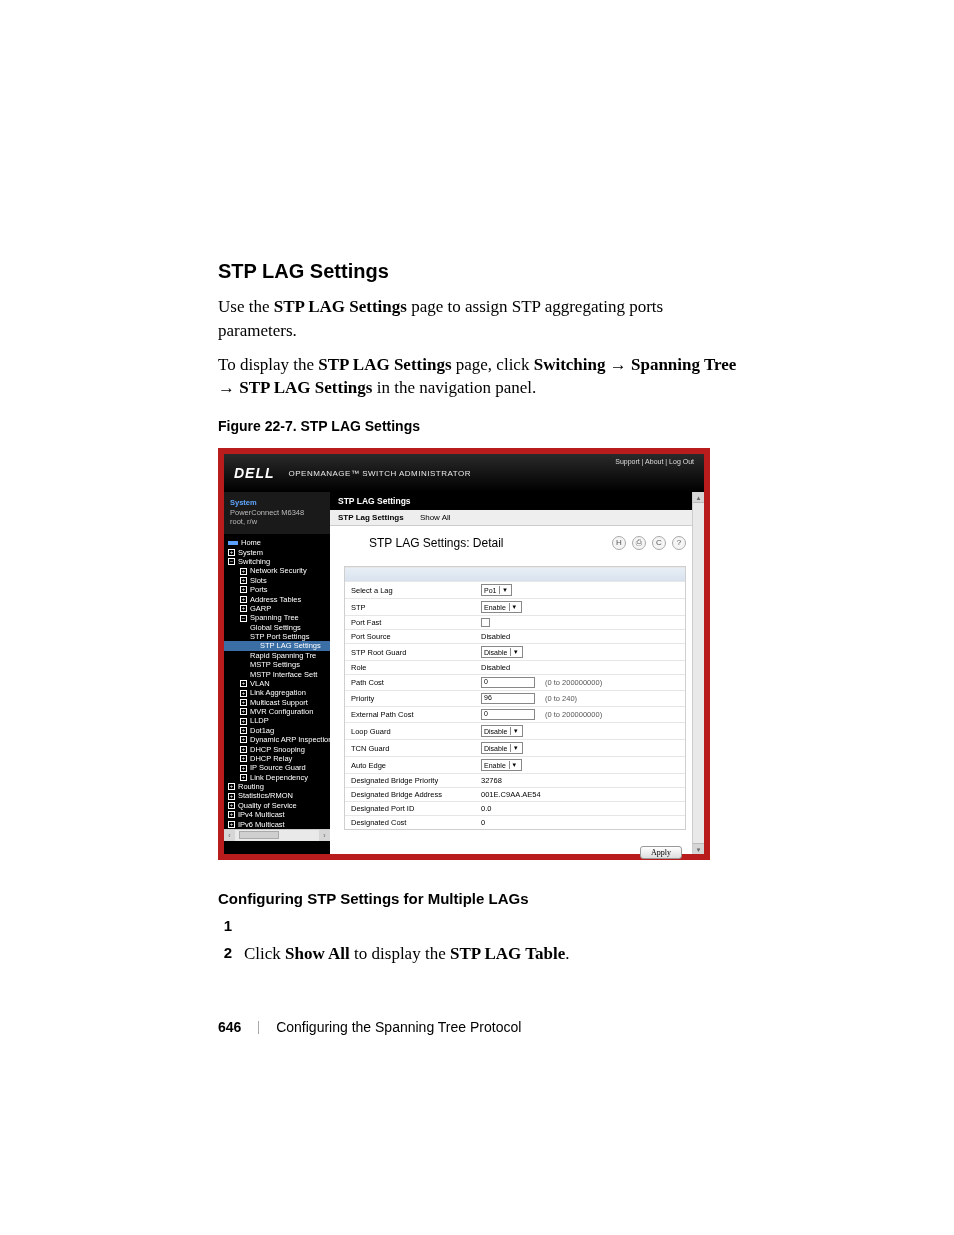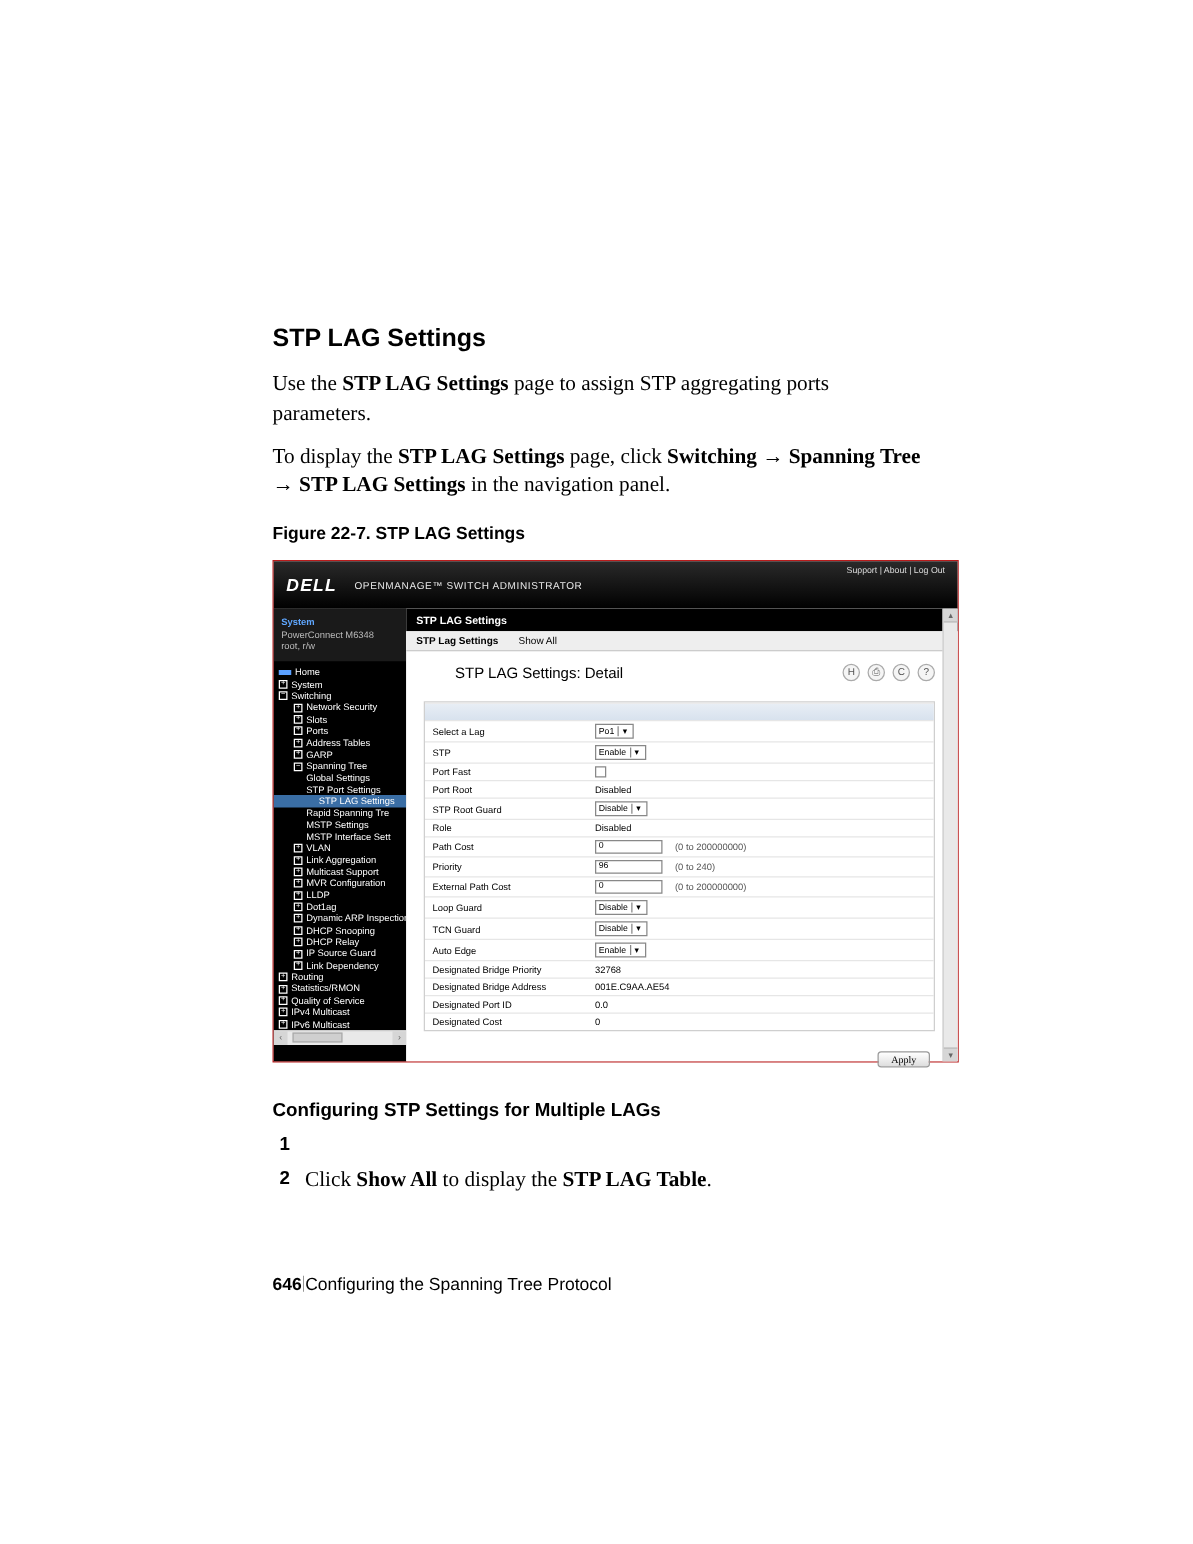--- a/index.html
+++ b/index.html
@@ -14,22 +14,22 @@
     height: 1235px;
     position: relative;
     padding: 260px 215px 0 218px;
   }
   .sans { font-family: Arial, Helvetica, sans-serif; }
   .h1 { font-size: 20px; font-weight: bold; margin: 0 0 12px 0; }
   .body-text { font-size: 17px; line-height: 1.4; margin: 0 0 10px 0; }
   .body-text b { font-weight: bold; }
   .figcap { font-size: 14px; font-weight: bold; margin: 18px 0 14px 0; }
   .screenshot {
-    width: 549px;
-    border: 1px solid #b91c1c;
+    width: 492px;
+    border: 6px solid #b91c1c;
     background: #fff;
     font-family: Arial, Helvetica, sans-serif;
     font-size: 8px;
     color: #000;
   }
   
   .banner {
     height: 38px;
     background: linear-gradient(#2a2a2a,#000);
     color: #fff;
@@ -80,21 +80,21 @@
   .vscroll .ar.bot { position: absolute; bottom: 0; left: 0; right: 0; border-top: 1px solid #bbb; border-bottom: none; }
   .hscroll { height: 12px; background: #e9e9e9; border-top: 1px solid #ccc; display: flex; }
   .hscroll .har { width: 11px; background: #d6d6d6; text-align: center; font-size: 7px; line-height: 11px; color: #666; }
   .hscroll .hbar { flex: 1; }
   .hscroll .hthumb { width: 40px; height: 8px; background: #cfcfcf; border: 1px solid #aaa; margin: 1px 0 0 4px; }
   
   .h2 { font-size: 15px; font-weight: bold; margin: 30px 0 6px 0; }
   .numlist { margin: 8px 0 0 0; }
   .nrow { display: flex; margin-bottom: 6px; font-size: 17px; line-height: 1.4; }
   .nrow .num { width: 26px; text-align: right; font-family: Arial, Helvetica, sans-serif; font-weight: bold; font-size: 15px; padding-right: 12px; }
-  .footer { position: absolute; bottom: 200px; left: 218px; font-size: 14px; display: flex; align-items: center; }
+  .footer { position: absolute; bottom: 200px; left: 218px; font-size: 14px; display: flex; align-items: center; gap: 16px; }
   .footer .pn { font-family: Arial, Helvetica, sans-serif; font-weight: bold; }
   .footer .sep { color: #888; }
 </style>
 </head>
 <body>
 
 <div class="page">
   <div class="sans h1">STP LAG Settings</div>
 
   <p class="body-text">
@@ -285,21 +285,21 @@
                   </span>
                 </div>
               </div>
               <div class="frow">
                 <div class="fcell-label">Port Fast</div>
                 <div class="fcell-val">
                   <span class="cb"></span>
                 </div>
               </div>
               <div class="frow">
-                <div class="fcell-label">Port Root</div>
+                <div class="fcell-label">Port Source</div>
                 <div class="fcell-val">
                   <span>Disabled</span>
                 </div>
               </div>
               <div class="frow">
                 <div class="fcell-label">STP Root Guard</div>
                 <div class="fcell-val">
                   <span class="sel">
                     <span>Disable</span>
                     <span class="dd">▾</span>

